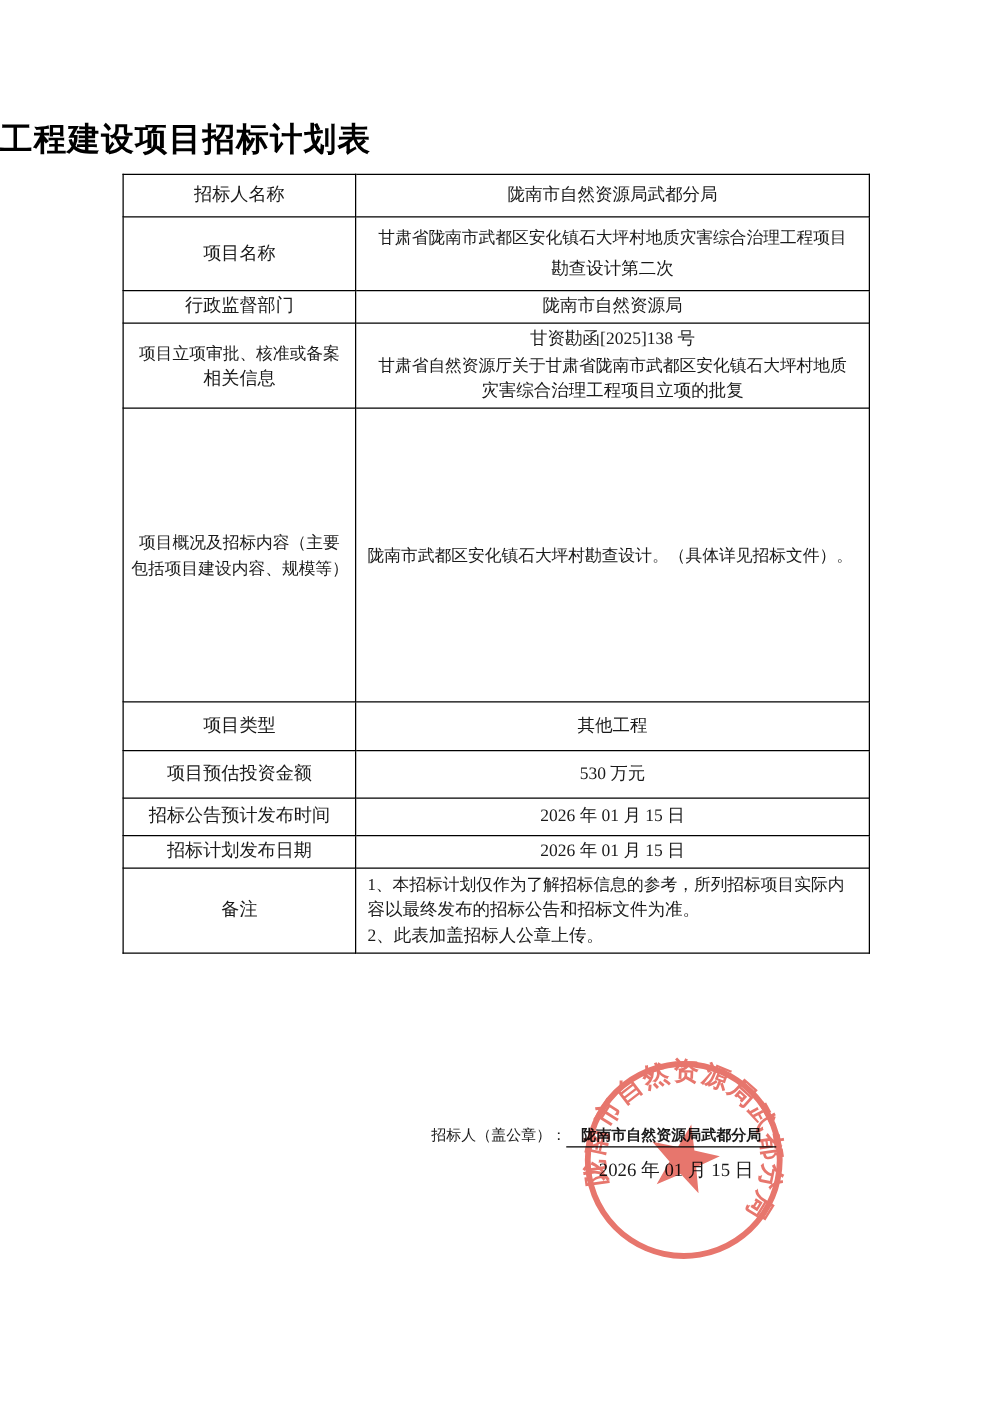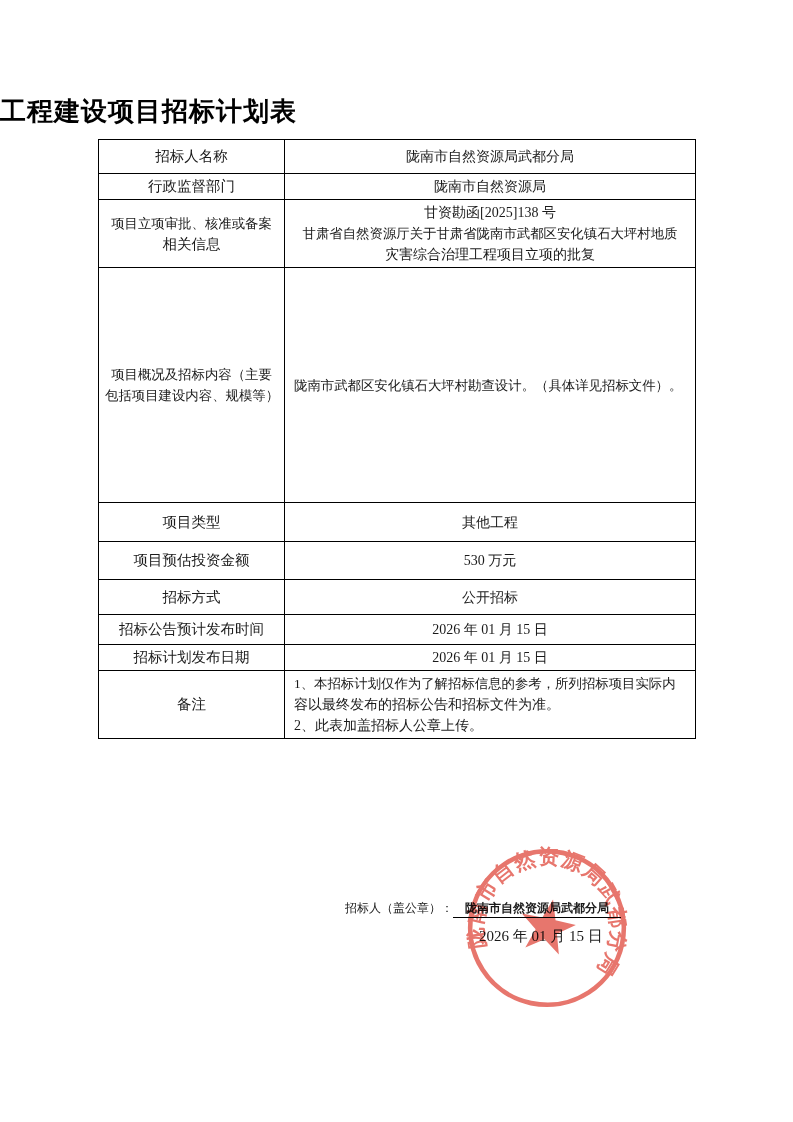--- a/index.html
+++ b/index.html
@@ -66,20 +66,29 @@
   <tbody>
       <tr style="height:34px">
     <td class="lbl">
           <div class="ln">招标人名称</div>
         </td>
     <td class="val">
           <div class="ln">陇南市自然资源局武都分局</div>
         </td>
   </tr>
 
+  <tr style="height:59px">
+    <td class="lbl">
+          <div class="ln">项目名称</div>
+        </td>
+    <td class="val">
+      <div class="ln2 tight">甘肃省陇南市武都区安化镇石大坪村地质灾害综合治理工程项目</div>
+      <div class="ln2">勘查设计第二次</div>
+    </td>
+  </tr>
 
   <tr style="height:22px">
     <td class="lbl">
           <div class="ln">行政监督部门</div>
         </td>
     <td class="val">
           <div class="ln">陇南市自然资源局</div>
         </td>
   </tr>
 
@@ -117,28 +126,20 @@
   <tr style="height:38px">
     <td class="lbl">
           <div class="ln">项目预估投资金额</div>
         </td>
     <td class="val">
           <div class="ln">530 万元</div>
         </td>
   </tr>
 
 
-  <tr style="height:35px">
-    <td class="lbl">
-          <div class="ln">招标方式</div>
-        </td>
-    <td class="val">
-          <div class="ln">公开招标</div>
-        </td>
-  </tr>
 
   <tr style="height:30px">
     <td class="lbl">
           <div class="ln">招标公告预计发布时间</div>
         </td>
     <td class="val">
           <div class="ln">2026 年 01 月 15 日</div>
         </td>
   </tr>
 

